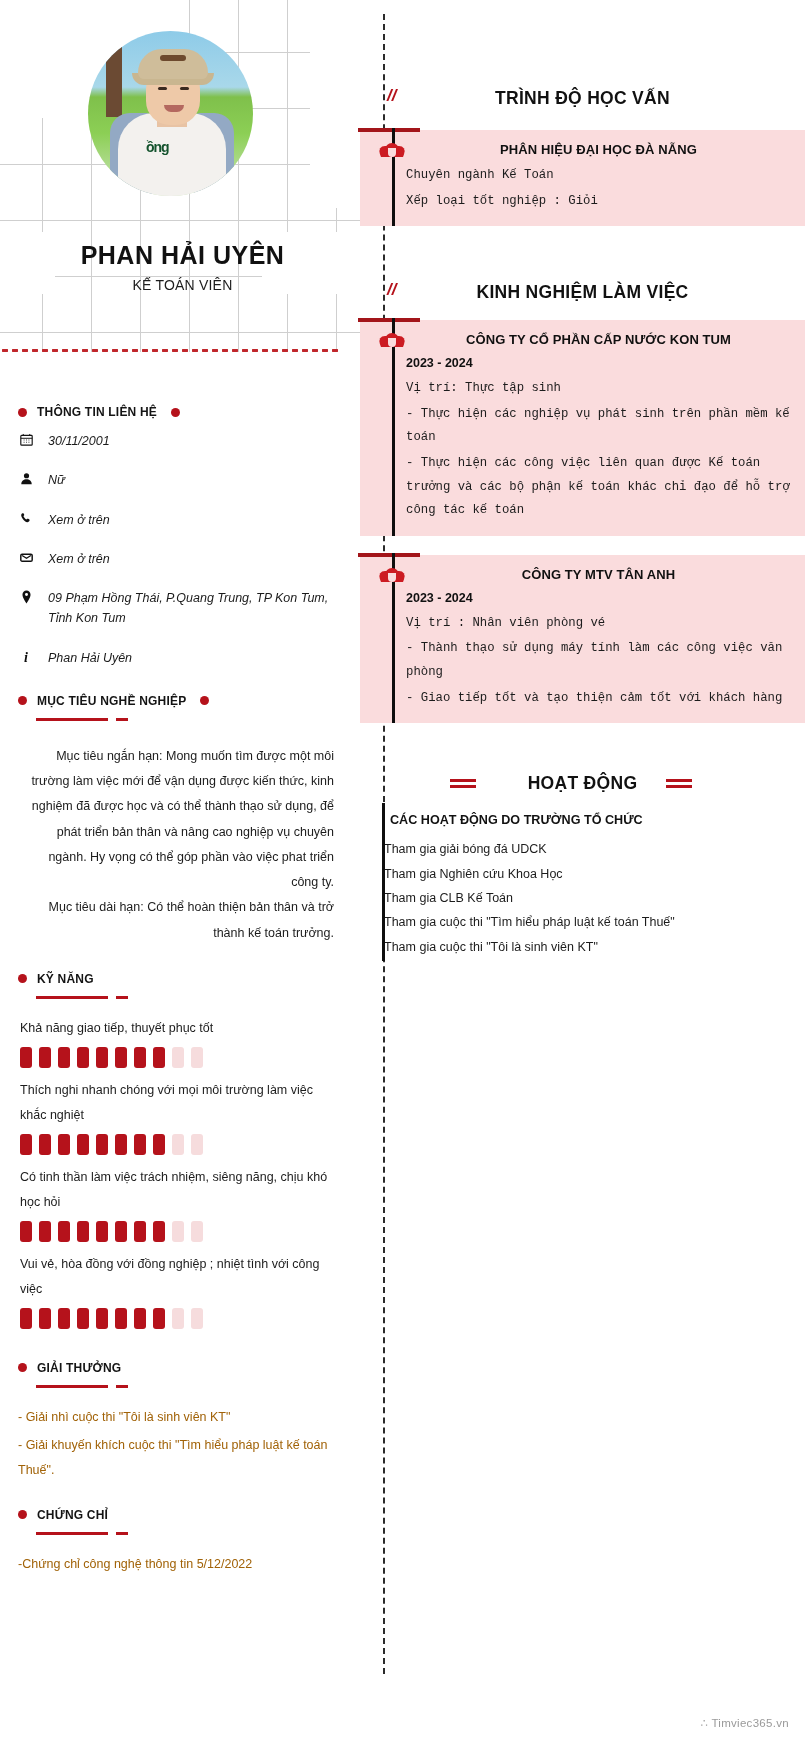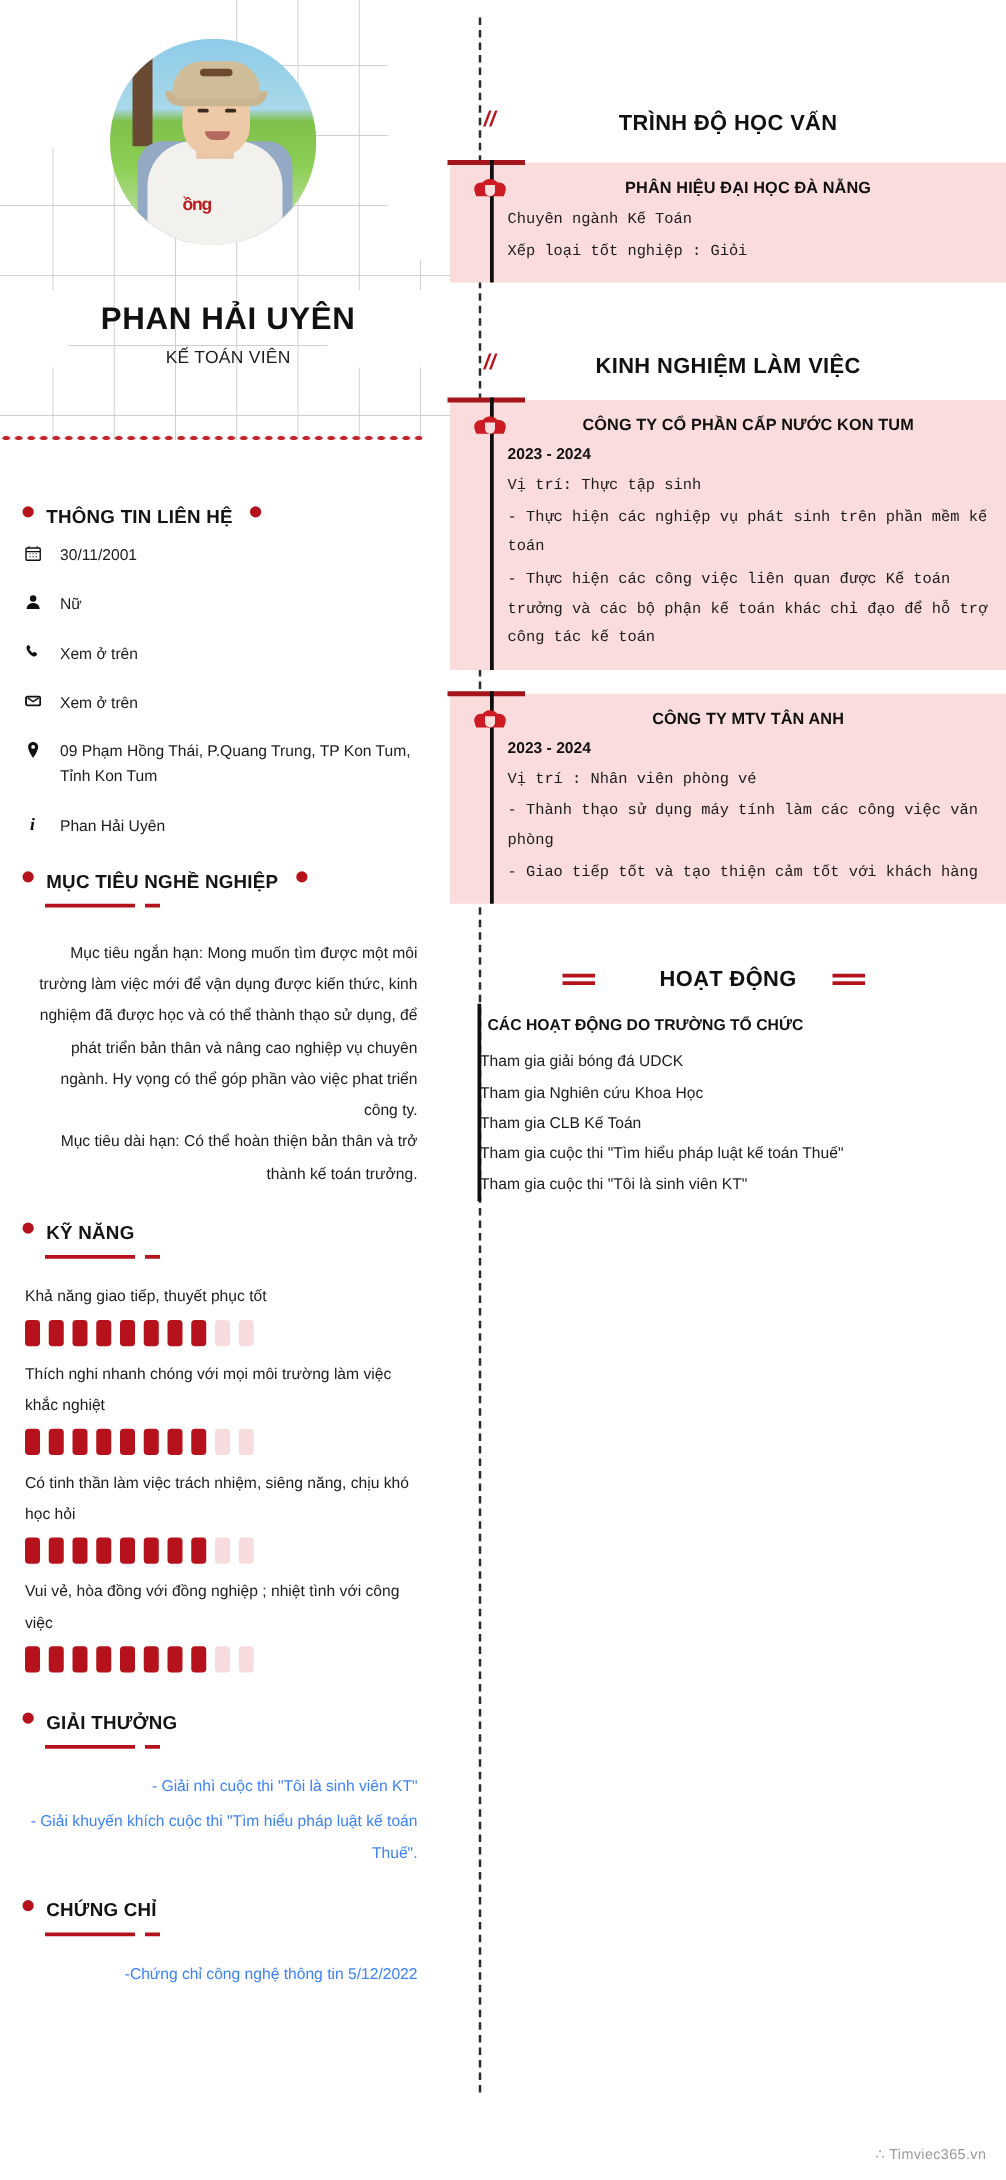--- a/index.html
+++ b/index.html
@@ -37,66 +37,66 @@
   .photo-vest-l { position:absolute; left:22px; top:82px; width:42px; height:92px; background:#93a9c4; border-radius:20px 6px 0 0; }
   .photo-vest-r { position:absolute; left:106px; top:82px; width:40px; height:92px; background:#93a9c4; border-radius:6px 20px 0 0; }
   .photo-neck { position:absolute; left:69px; top:70px; width:30px; height:26px; background:#e8c3a4; }
   .photo-face { position:absolute; left:58px; top:32px; width:54px; height:62px; background:#eec9a8; border-radius:26px 26px 24px 24px; }
   .photo-cap { position:absolute; left:50px; top:18px; width:70px; height:30px; background:#cfbd9a; border-radius:30px 30px 8px 8px; }
   .photo-brim { position:absolute; left:44px; top:42px; width:82px; height:12px; background:#c9b690; border-radius:0 0 28px 28px; }
   .photo-cap-logo { position:absolute; left:72px; top:24px; width:26px; height:6px; background:#6d4a2e; border-radius:3px; }
   .photo-eye-l { position:absolute; left:70px; top:56px; width:9px; height:3px; background:#3a2a20; border-radius:2px; }
   .photo-eye-r { position:absolute; left:92px; top:56px; width:9px; height:3px; background:#3a2a20; border-radius:2px; }
   .photo-mouth { position:absolute; left:76px; top:74px; width:20px; height:7px; background:#b4685f; border-radius:0 0 12px 12px; }
-  .photo-tee-text { position:absolute; left:58px; top:124px; font-size:14px; font-weight:700; color:#b91c1c; letter-spacing:-1px; }
+  .photo-tee-text { position:absolute; left:58px; top:108px; font-size:14px; font-weight:700; color:#14532d; letter-spacing:-1px; }
 
   .full-name {
     position:absolute; left:0; top:241px; width:365px; text-align:center;
     font-size:25px; font-weight:700; letter-spacing:.5px; color:#111;
   }
   .job-title {
     position:absolute; left:0; top:277px; width:365px; text-align:center;
     font-size:14px; color:#1c1c1c; letter-spacing:.2px;
   }
 
   .dotted-sep {
     position:absolute; left:0; top:348px; width:338px; height:4px;
     background-image: radial-gradient(#c0262b 45%, transparent 48%);
     background-size: 10px 5px; background-repeat: repeat-x;
   }
 
   
   .left-col { position:absolute; left:0px; top:405px; width:352px; }
 
   .sec-head {
-    display:flex; align-items:flex-start; gap:10px;
-    font-size:15px; font-weight:700; letter-spacing:.2px; color:#141414;
+    display:flex; align-items:center; gap:10px;
+    font-size:12px; font-weight:700; letter-spacing:.2px; color:#141414;
     margin-left: 18px;
   }
   .sec-head .bullet { width:9px; height:9px; border-radius:50%; background:#b5121b; flex:none; }
   .sec-head .bullet.trail { margin-left: 4px; }
   .underline-deco { margin-left:36px; margin-top:2px; }
   .underline-deco i { display:inline-block; height:2.5px; background:#b5121b; vertical-align:middle; }
   .underline-deco i.long { width:72px; }
   .underline-deco i.short { width:12px; margin-left:8px; }
 
   .contact-list { margin:12px 0 0 18px; }
   .contact-row { display:flex; gap:14px; align-items:flex-start; margin-bottom:19px; font-size:12.5px; color:#1b1b1b; line-height:1.62; }
   .contact-row .ic { width:16px; flex:none; text-align:center; color:#0d0d0d; font-size:13px; line-height:1.45; }
   .contact-row .ic svg { display:block; margin:2px auto 0; }
-  .contact-row .tx { max-width: 285px; }
+  .contact-row .tx { max-width: 285px; font-style: italic; }
 
   .para { margin:16px 18px 0 18px; font-size:12.5px; line-height:2.02; color:#1c1c1c;text-align:right; }
 
   .skill-label { margin:10px 20px 0 20px; font-size:12.5px; line-height:2.0; color:#1c1c1c; }
   .skill-bar { margin:6px 0 0 20px; display:flex; gap:7px; }
   .skill-bar span { width:12px; height:21px; border-radius:3px; background:#f6dcdd; display:block; }
   .skill-bar span.on { background:#b5121b; }
 
-  .award-line { margin:4px 18px 0 18px; font-size:12.5px; line-height:1.95; color:#3b82f6;text-align:right; }
+  .award-line { margin:4px 18px 0 18px; font-size:12.5px; line-height:1.95; color:#a16207; }
 
   
   .vdivider {
     position:absolute; left:383px; top:14px; width:0; height:1660px;
     border-left:2px dashed #2b2b2b;
   }
 
   
   .right-col { position:absolute; left:360px; top:78px; width:445px; }
 

